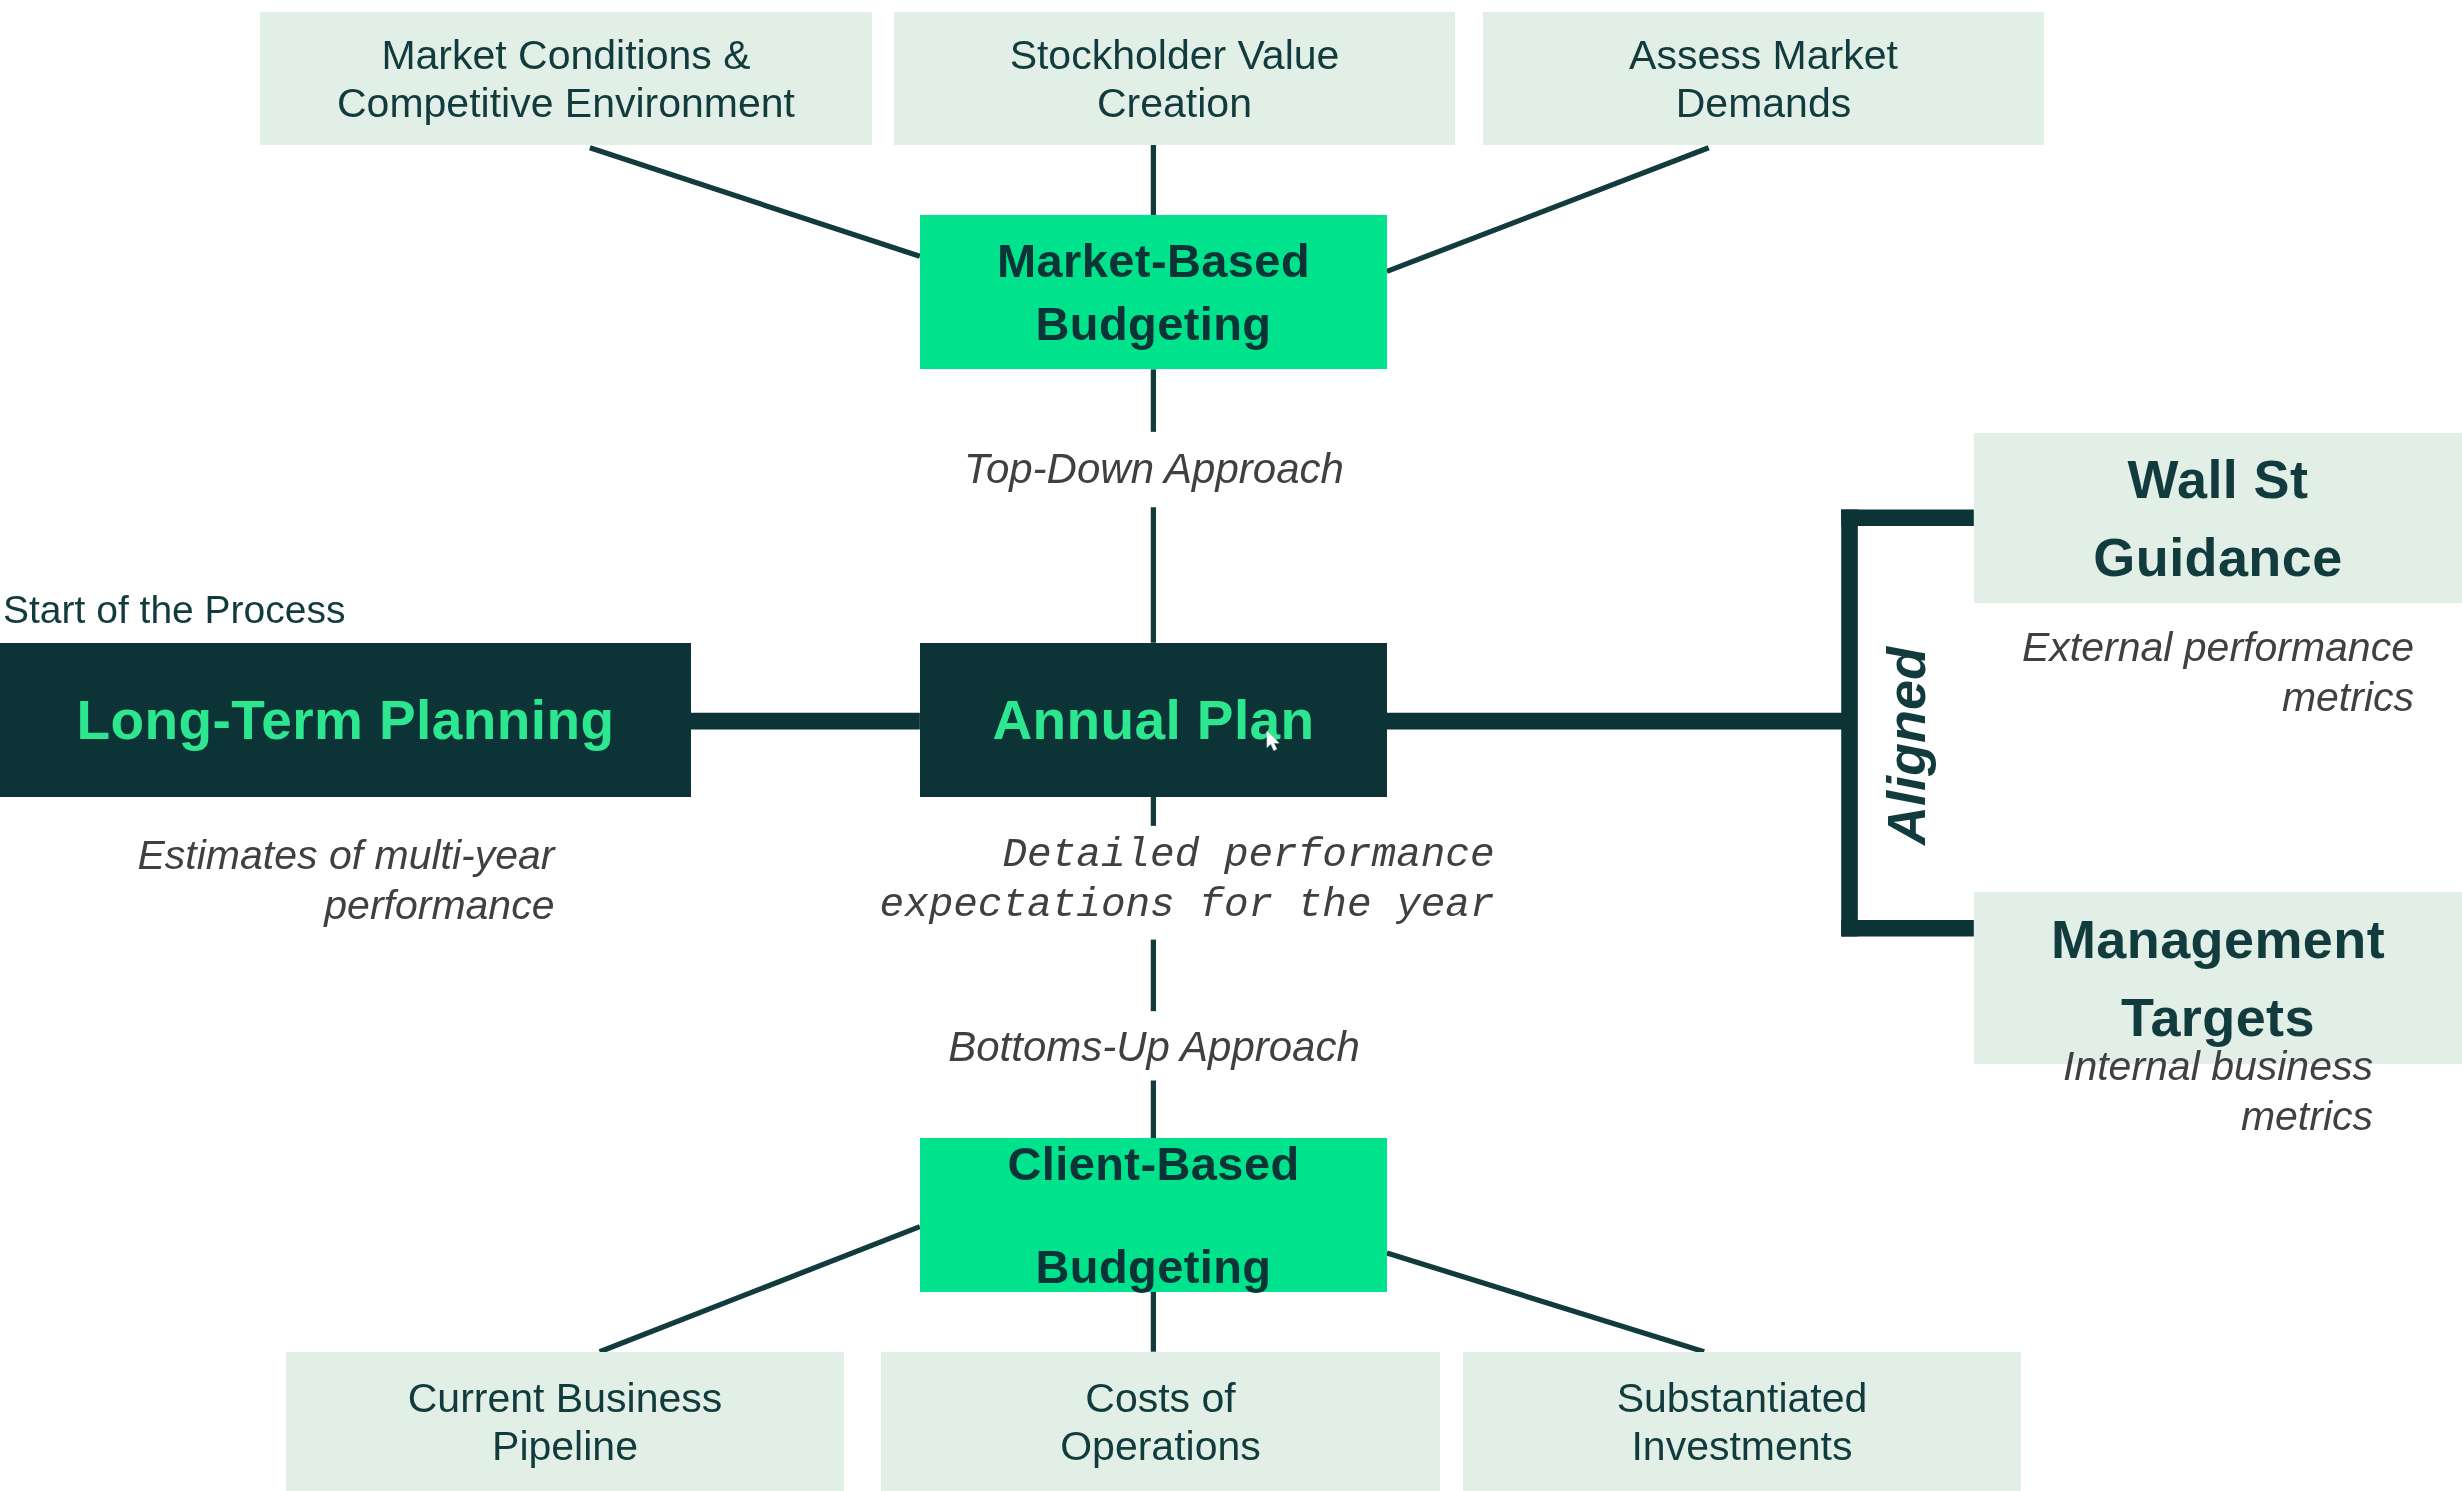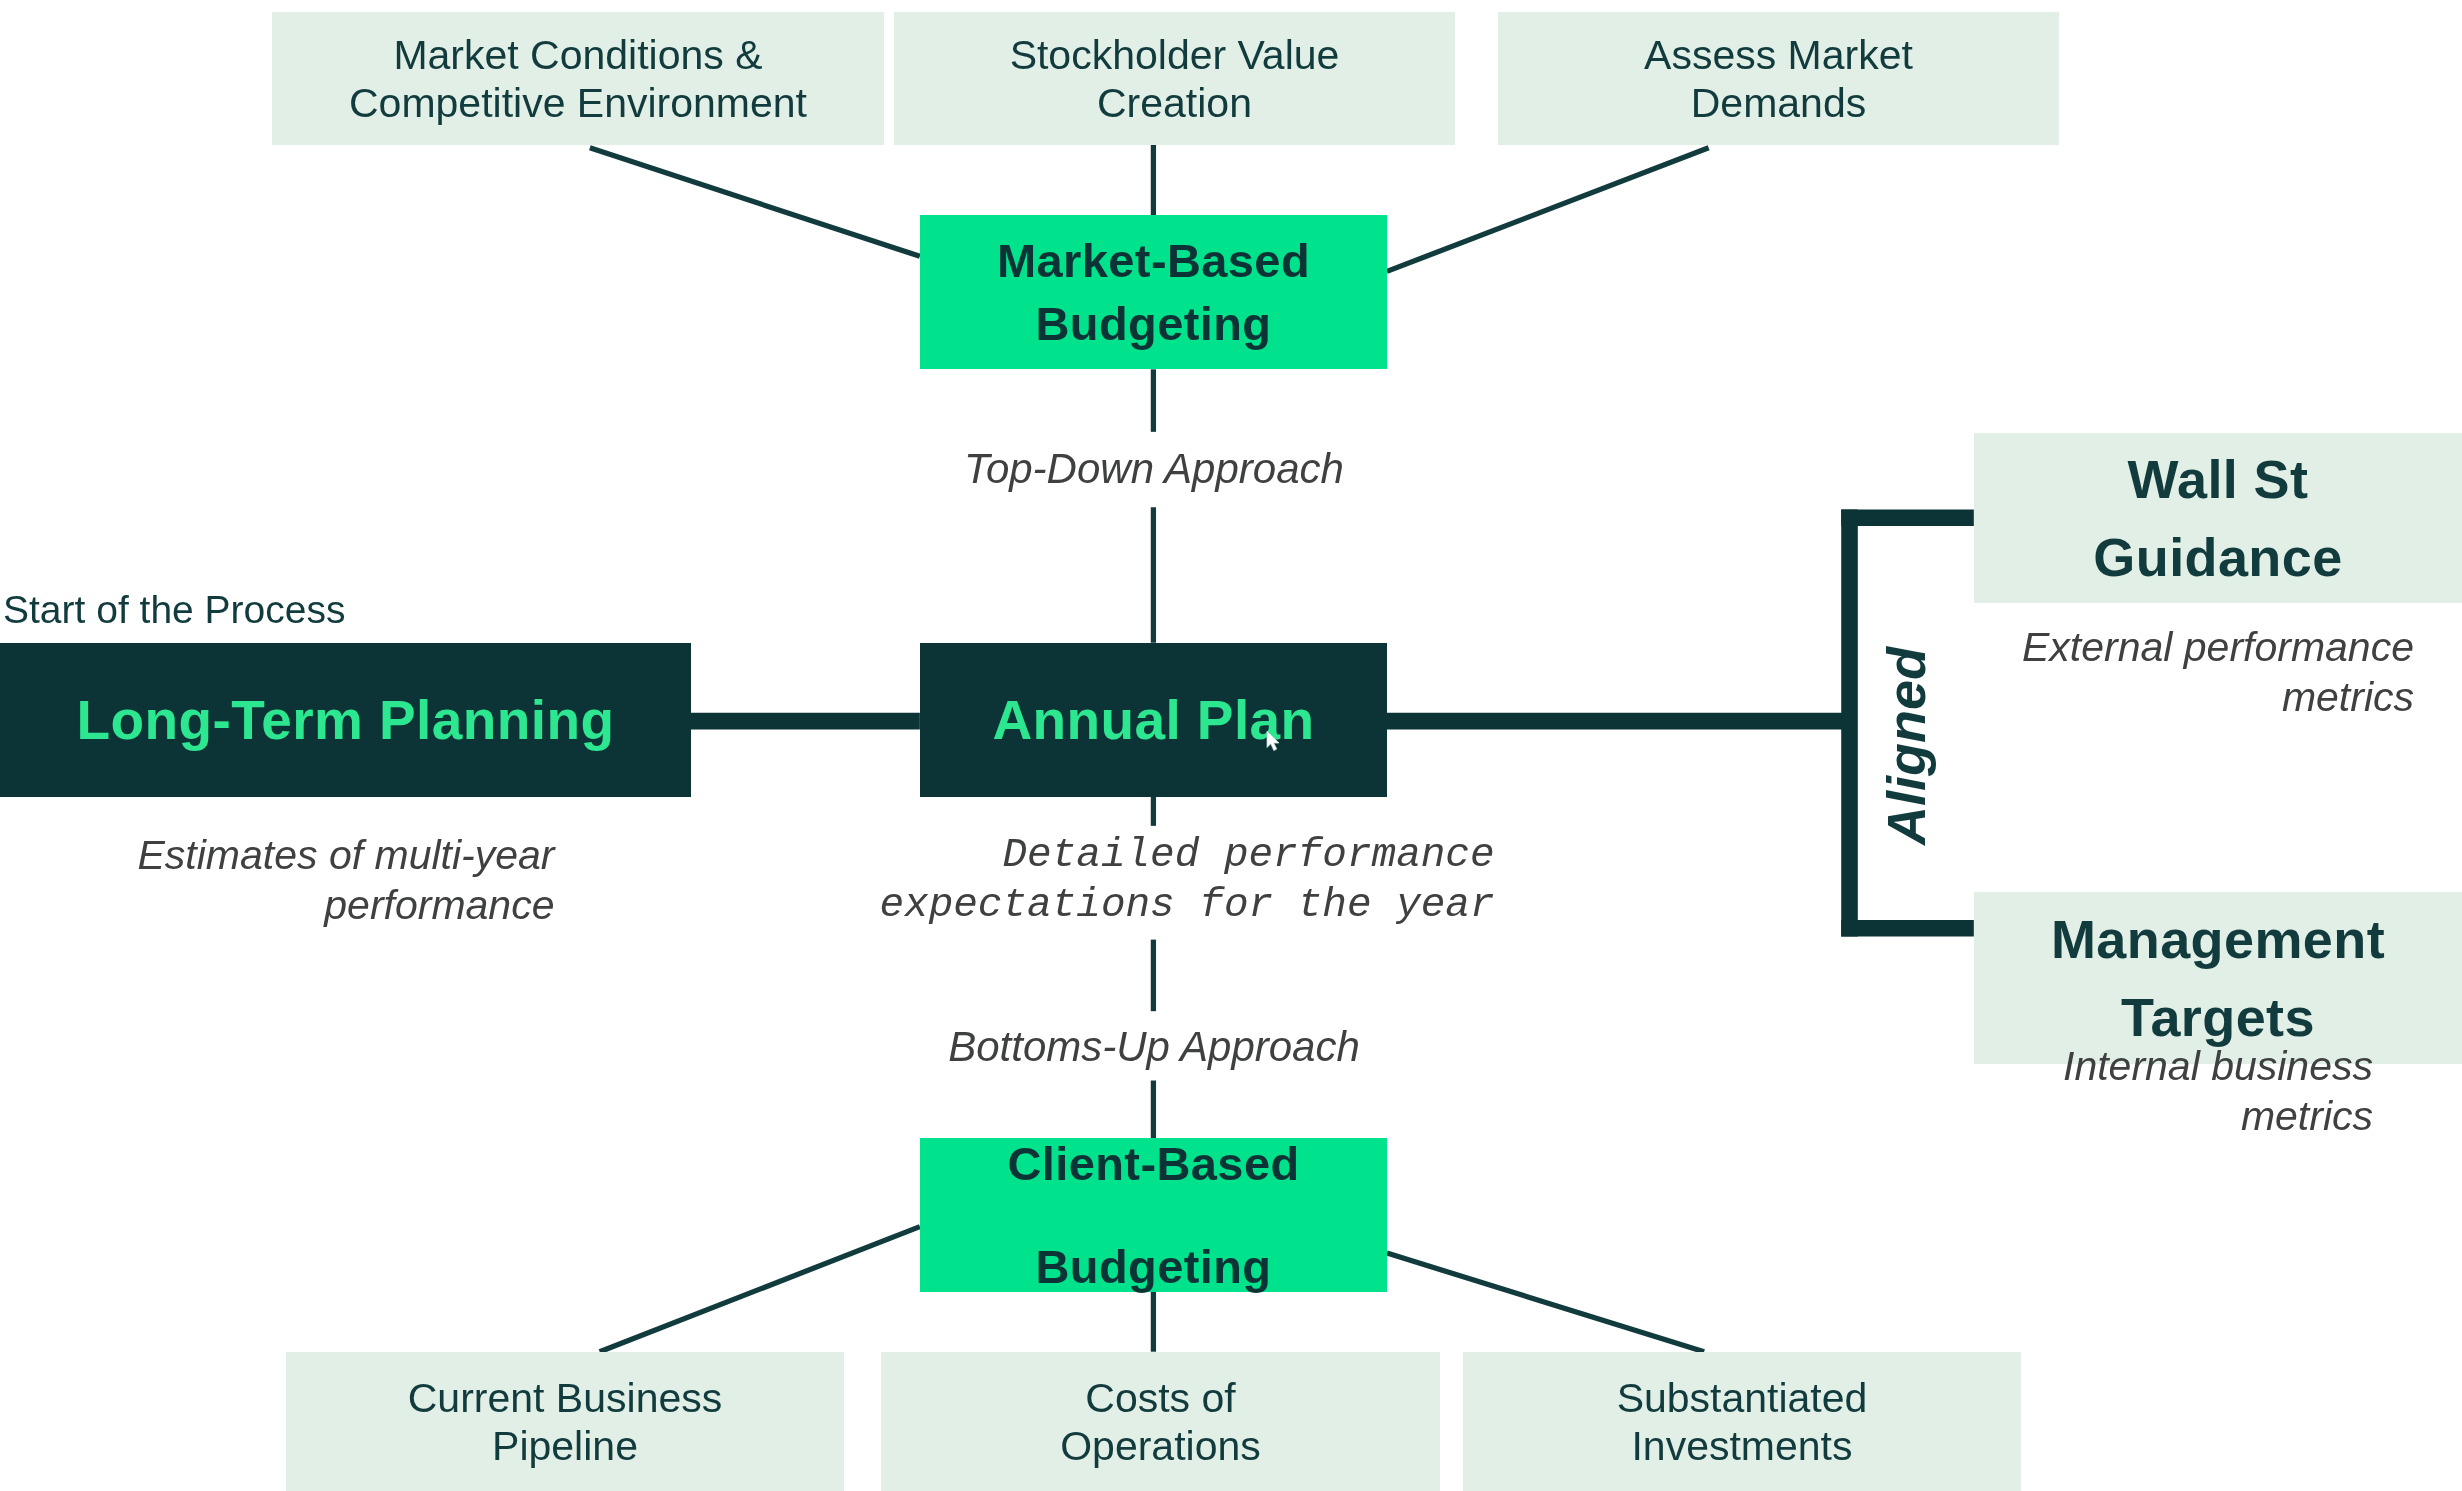--- a/index.html
+++ b/index.html
@@ -39,29 +39,29 @@
     </g>
     <g stroke="#0C3336" stroke-width="22" fill="none">
       <line x1="917" y1="957" x2="1221" y2="957"></line>
       <line x1="1841" y1="957" x2="2455" y2="957"></line>
       <line x1="2455" y1="676" x2="2455" y2="1243"></line>
       <line x1="2444" y1="687" x2="2620" y2="687"></line>
       <line x1="2444" y1="1232" x2="2620" y2="1232"></line>
     </g>
   </svg>
 
-  <div class="box box-light" style="left:272px;top:12px;width:612px;height:133px;">
+  <div class="box box-light" style="left:260px;top:12px;width:612px;height:133px;">
     <span class="line1">Market Conditions &amp;</span>
     <span class="line2">Competitive Environment</span>
   </div>
   <div class="box box-light" style="left:894px;top:12px;width:561px;height:133px;">
     <span class="line1">Stockholder Value</span>
     <span class="line2">Creation</span>
   </div>
-  <div class="box box-light" style="left:1483px;top:12px;width:561px;height:133px;margin-left:15px;">
+  <div class="box box-light" style="left:1483px;top:12px;width:561px;height:133px;">
     <span class="line1">Assess Market</span>
     <span class="line2">Demands</span>
   </div>
 
   <div class="box box-green" style="left:920px;top:215px;width:467px;height:154px;">
     <span class="title-line">Market-Based</span>
     <span class="title-line">Budgeting</span>
   </div>
 
   <div class="flow-label" style="left:1154px;top:445px;">Top-Down Approach</div>

